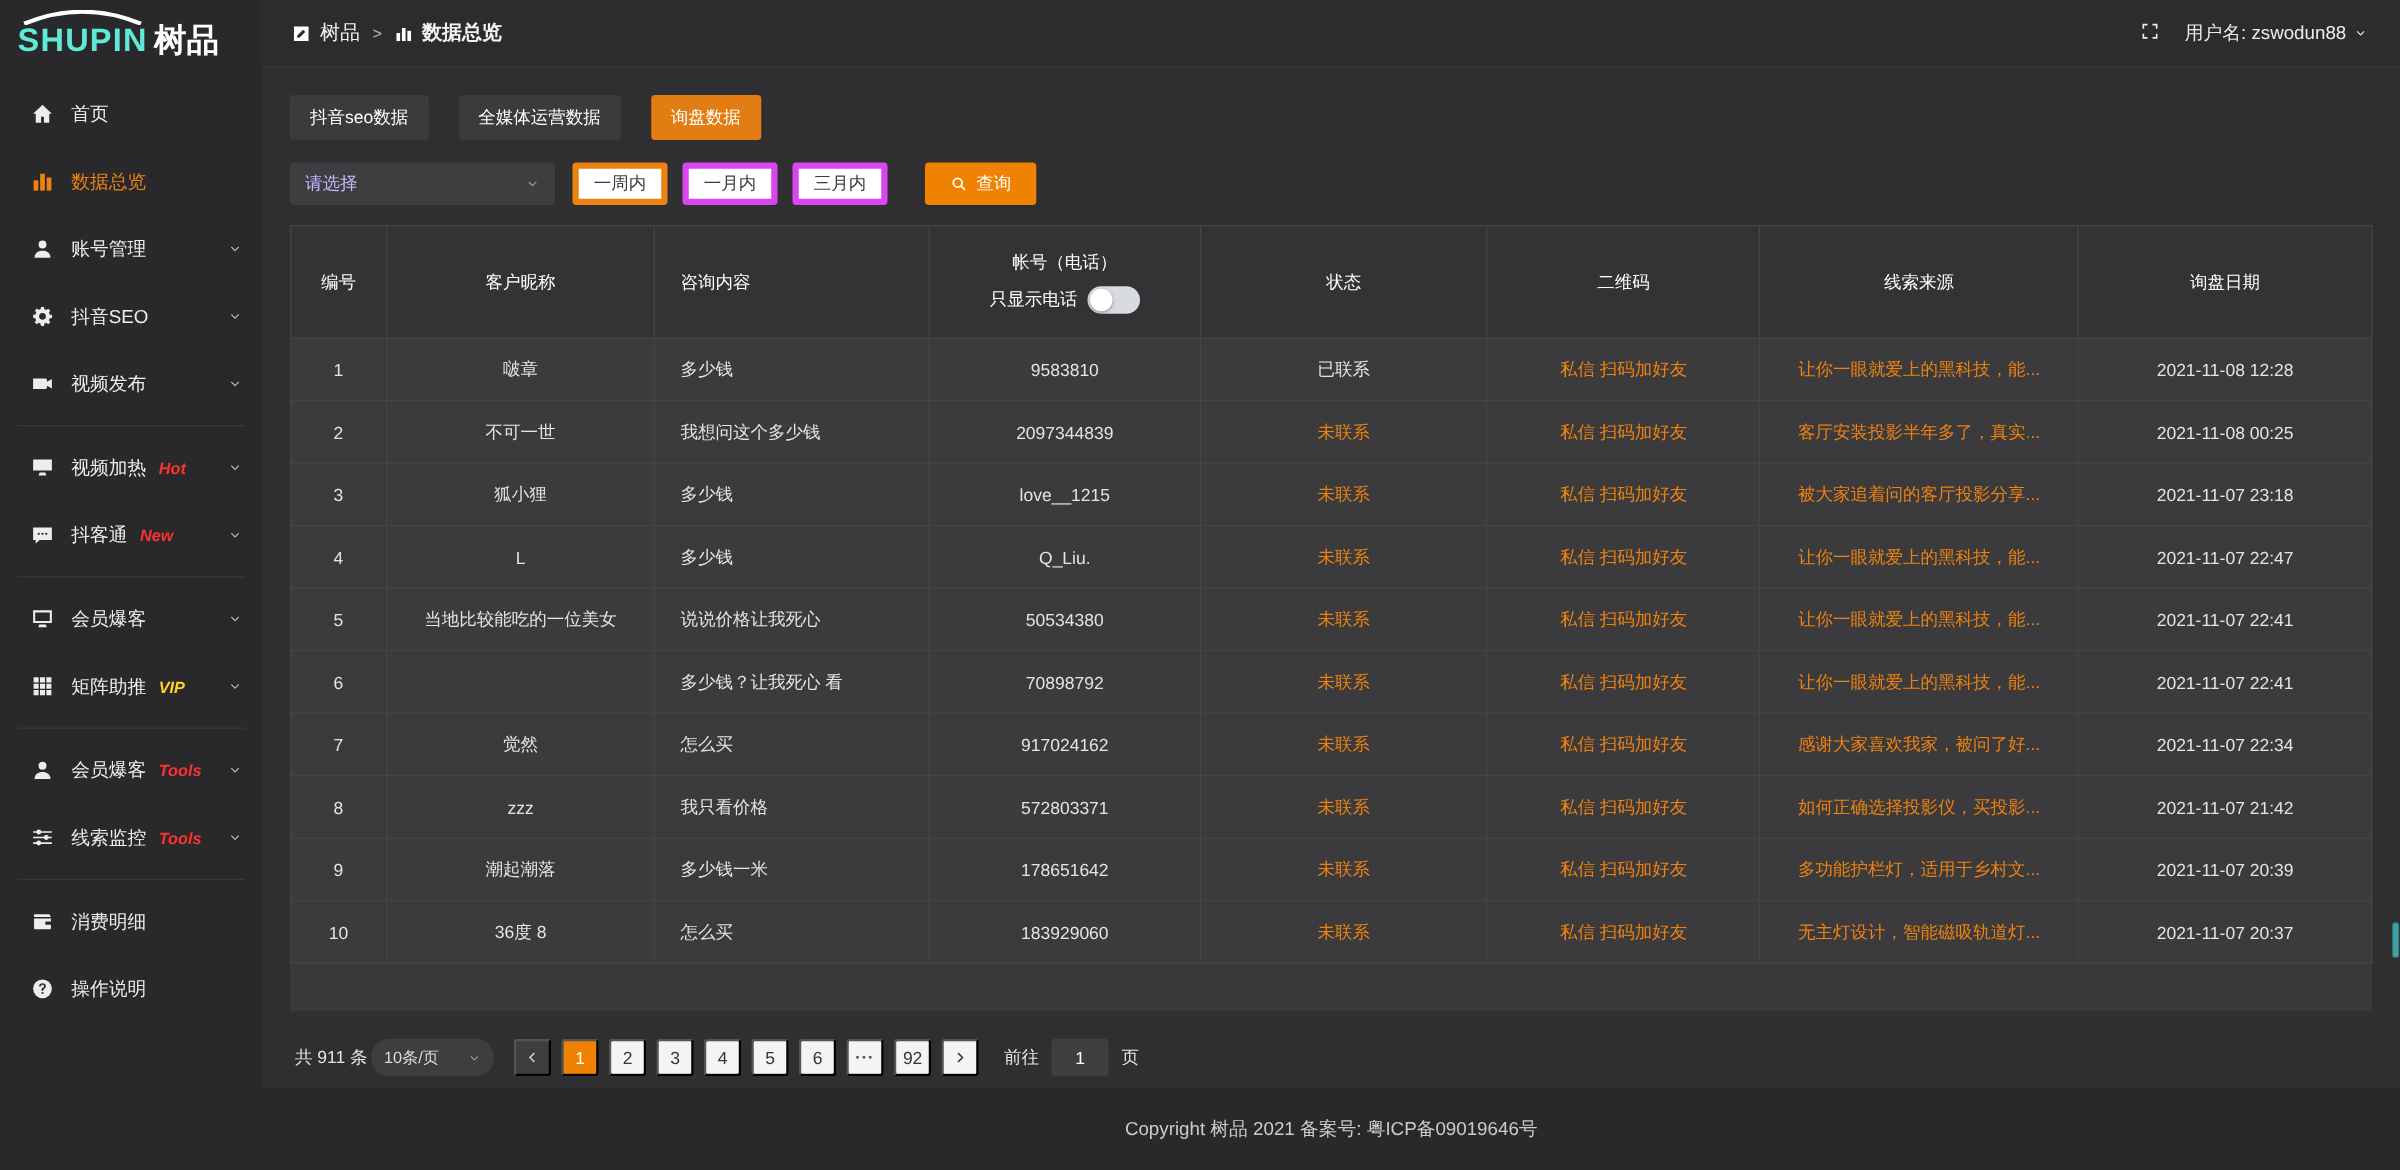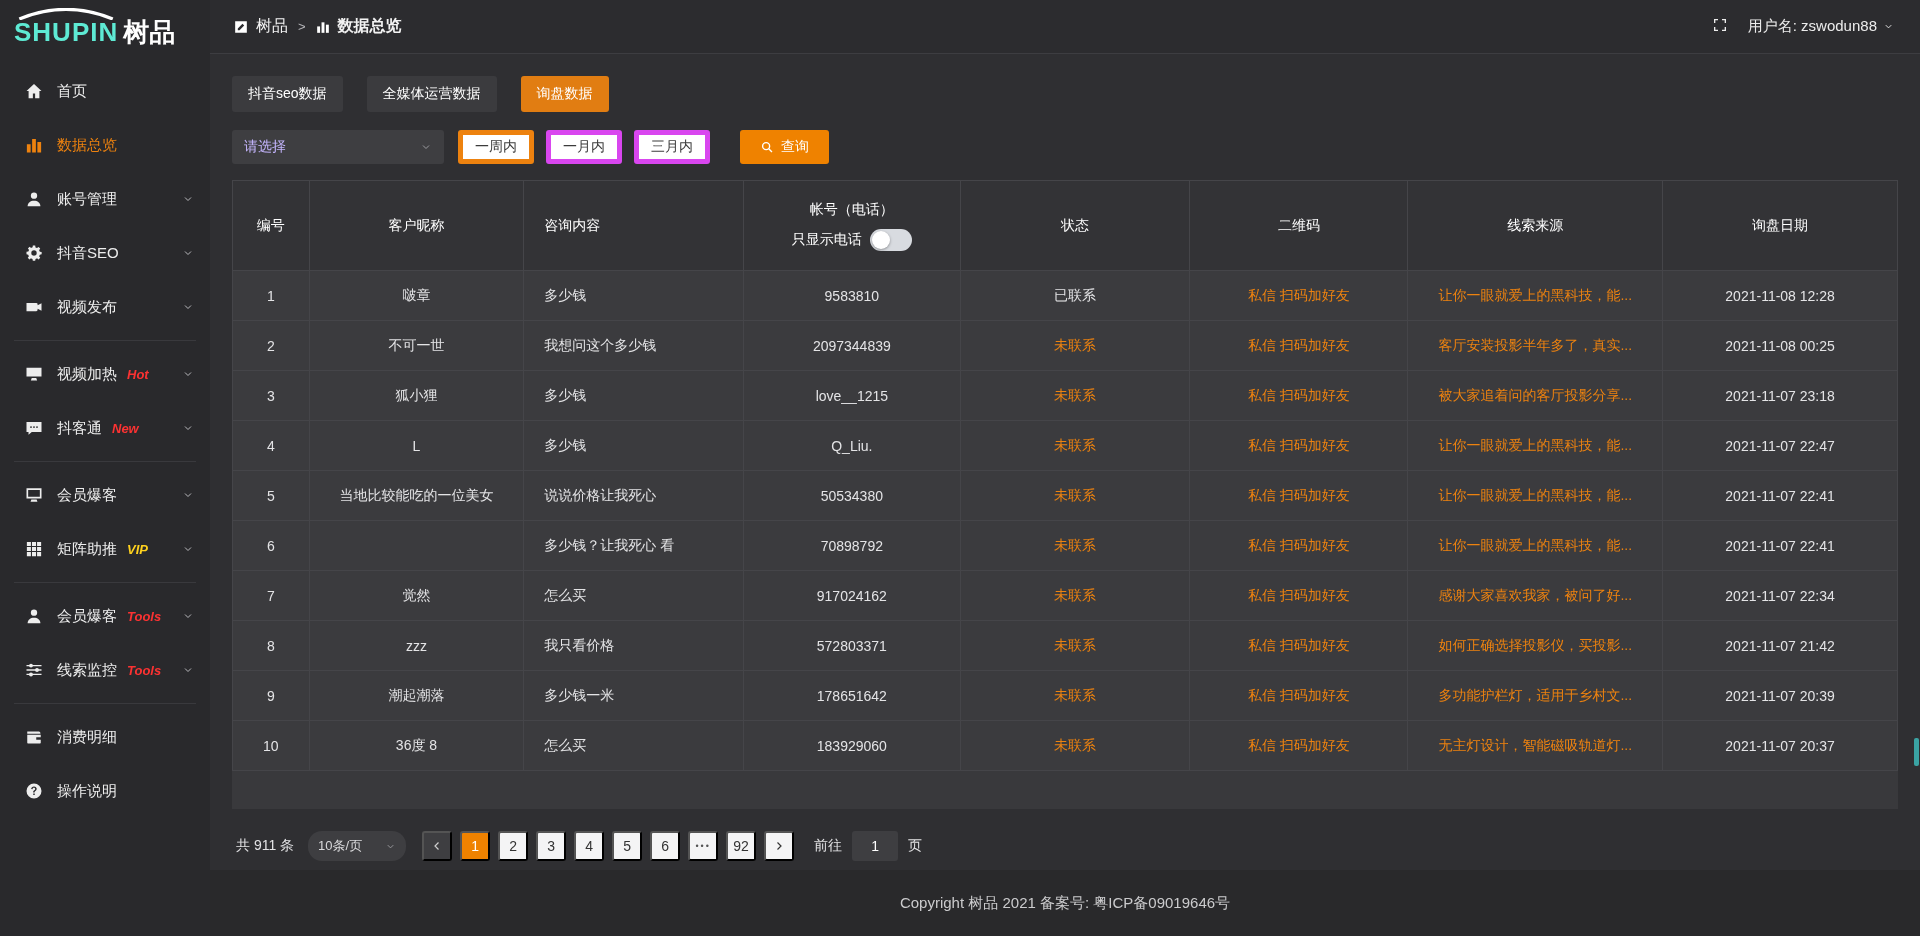--- a/index.html
+++ b/index.html
@@ -67,21 +67,21 @@
   th.col-left, td.col-left { text-align:left; padding-left:20px; }
   .toggle-line { margin-top:10px; display:flex; align-items:center; justify-content:center; gap:8px; }
   .switch { width:42px; height:22px; border-radius:11px; background:#d8dbe0; position:relative; cursor:pointer; display:inline-block; }
   .switch::after { content:""; position:absolute; left:2px; top:2px; width:18px; height:18px;
                    border-radius:50%; background:#fff; box-shadow:0 1px 3px rgba(0,0,0,.35); }
   .txt-orange { color:#ed820f; }
   td.link-cell { cursor:pointer; }
 
   
   .pagination { display:flex; align-items:center; margin:22px 0 0 4px; color:#e3e3e5; }
-  .pg-total { font-size:14px; margin-right:14px; }
+  .pg-total { font-size:14px; margin-right:3px; }
   .size-select { width:98px; height:30px; background:#3e3e41; border-radius:14px; display:flex; align-items:center;
                  justify-content:space-between; padding:0 10px; color:#d9d9db; font-size:13px; cursor:pointer; margin-right:16px; }
   .size-select svg { width:11px; height:11px; stroke:#9b9b9f; fill:none; stroke-width:2; }
   .pager { display:flex; align-items:center; gap:8px; }
   .page-btn { min-width:30px; height:30px; border-radius:3px; background:#f4f4f5; color:#333;
               display:flex; align-items:center; justify-content:center; font-size:14px; padding:0 4px; cursor:pointer; }
   .page-btn.prev { background:#3e3e41; color:#cfcfcf; }
   .page-btn.active { background:#ef8200; color:#fff; }
   .page-btn svg { width:12px; height:12px; stroke:currentColor; fill:none; stroke-width:2.4; }
   .page-btn.more { font-size:9px; letter-spacing:2px; color:#555; }

